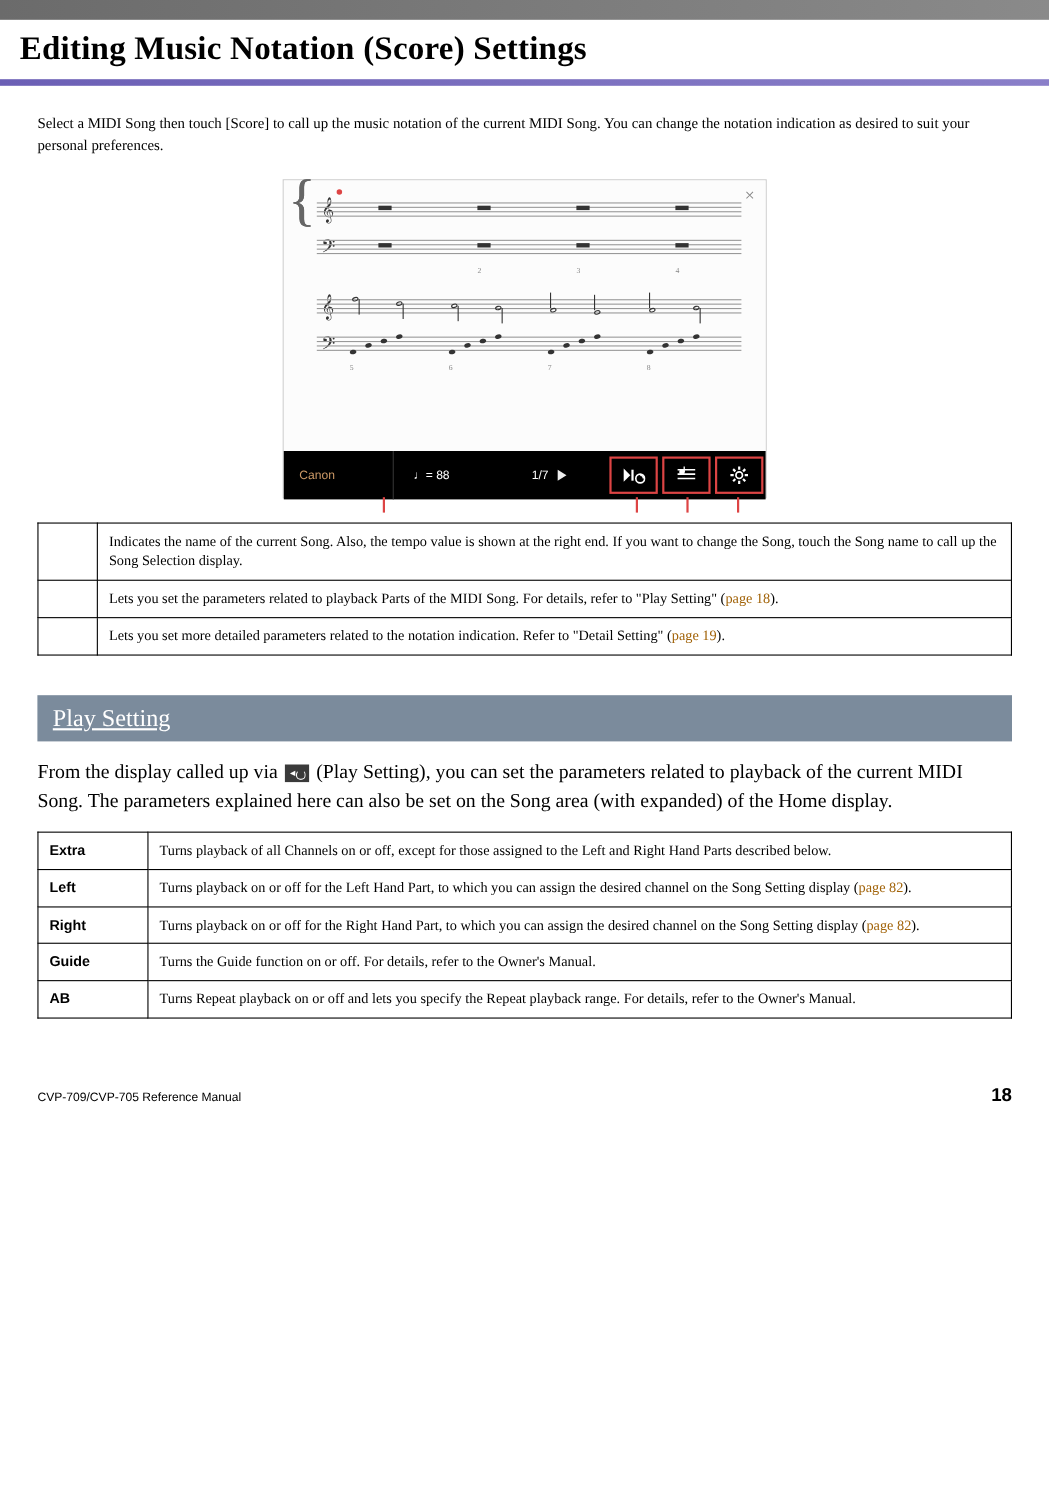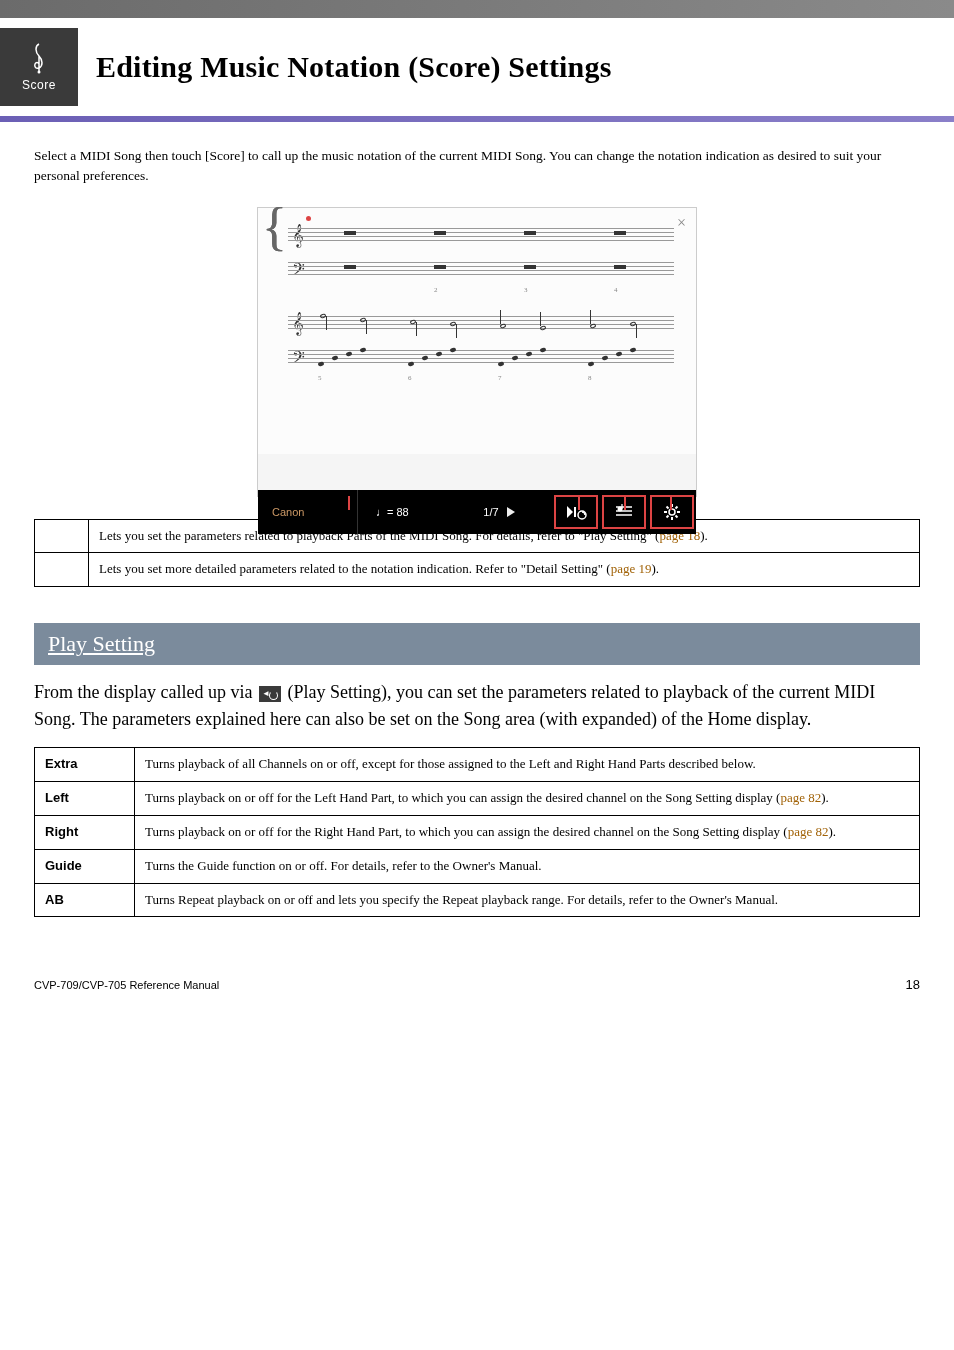--- a/index.html
+++ b/index.html
@@ -167,21 +167,20 @@
       background: transparent;
     }
     .toolbar {
       height: 44px;
       background: #000;
       display: flex;
       align-items: center;
       color: #fff;
       font-family: Arial, sans-serif;
       font-size: 11px;
-      margin-top: 36px;
     }
     .toolbar-song {
       padding: 0 14px;
       height: 100%;
       display: flex;
       align-items: center;
       border-right: 1px solid #333;
       width: 100px;
       color: #cc9966;
       position: relative;
@@ -299,41 +298,34 @@
     }
     .footer {
       padding: 60px 34px 20px 34px;
       display: flex;
       justify-content: space-between;
       align-items: baseline;
       font-size: 11px;
       font-family: Arial, sans-serif;
     }
     .footer .pagenum {
-      font-size: 13px;
-      font-weight: normal;
+      font-size: 17px;
+      font-weight: bold;
     }
     .callout-line {
       position: absolute;
       background: #d44;
     }
   </style>
 </head>
 <body>
 
 <div class="gradient-bar"></div>
 
 <div class="header-row">
-  <div class="score-block">
-    <svg viewBox="0 0 24 32">
-      <path d="M12 2 C8 4 8 10 12 14 C16 18 16 24 12 26 C9 27 7 25 8 22 C9 20 11 20 12 22 M12 14 L12 30" stroke="#fff" stroke-width="1.5" fill="none"></path>
-      <circle cx="12" cy="30" r="1.5" fill="#fff"></circle>
-    </svg>
-    <span>Score</span>
-  </div>
   <h1 class="page-title">Editing Music Notation (Score) Settings</h1>
 </div>
 
 <div class="purple-bar"></div>
 
 <div class="content">
 
 <p class="intro">Select a MIDI Song then touch [Score] to call up the music notation of the current MIDI Song. You can change the notation indication as desired to suit your personal preferences.</p>
 
 <div class="screenshot">
@@ -456,20 +448,24 @@
     </div>
   </div>
   <div class="callout-line" style="left:90px; bottom:-14px; width:2px; height:14px;"></div>
   <div class="callout-line" style="right:116px; bottom:-14px; width:2px; height:14px;"></div>
   <div class="callout-line" style="right:70px; bottom:-14px; width:2px; height:14px;"></div>
   <div class="callout-line" style="right:24px; bottom:-14px; width:2px; height:14px;"></div>
 </div>
 
 <table class="info">
   <tbody>
+        <tr>
+    <td class="icon-cell"></td>
+    <td>Indicates the name of the current Song. Also, the tempo value is shown at the right end. If you want to change the Song, touch the Song name to call up the Song Selection display.</td>
+  </tr>
   <tr>
     <td class="icon-cell"></td>
     <td>
       <span>Lets you set the parameters related to playback Parts of the MIDI Song. For details, refer to "Play Setting" (</span><span class="link">page 18</span><span>).</span>
     </td>
   </tr>
   <tr>
     <td class="icon-cell"></td>
     <td>
       <span>Lets you set more detailed parameters related to the notation indication. Refer to "Detail Setting" (</span><span class="link">page 19</span><span>).</span>

